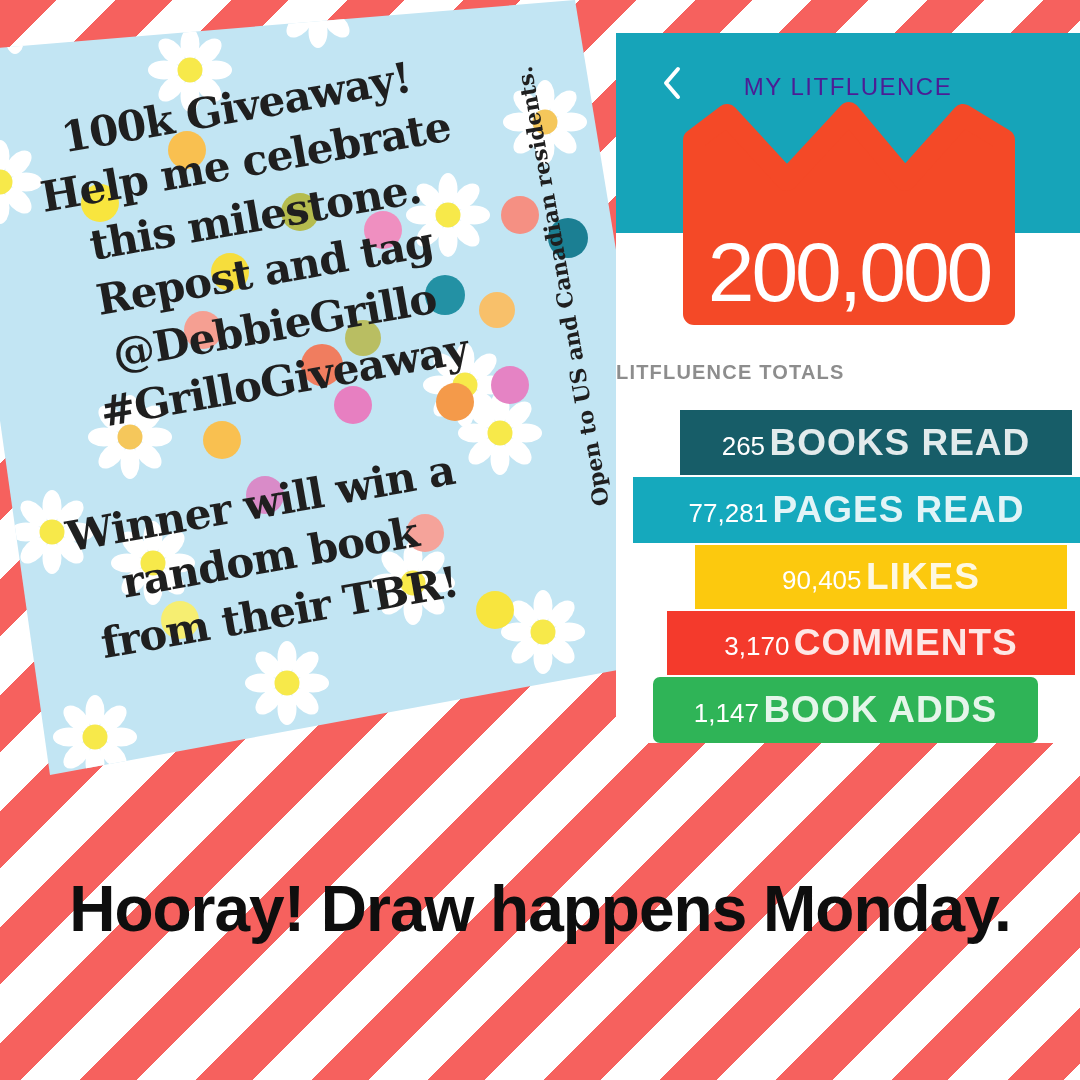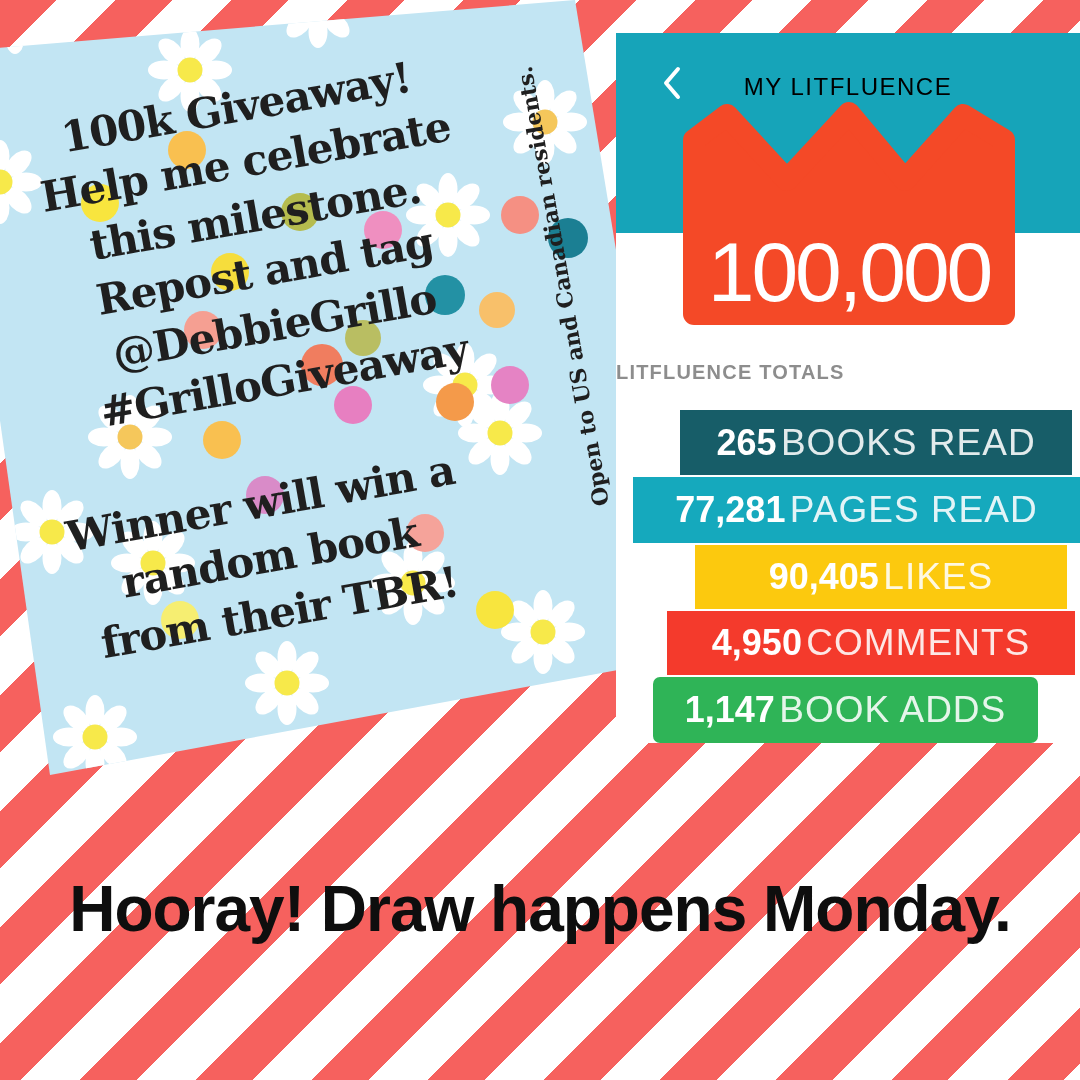--- a/index.html
+++ b/index.html
@@ -42,40 +42,40 @@
   .app-panel{
     position:absolute;left:616px;top:33px;width:464px;height:710px;
     background:#ffffff;
   }
   .app-header{
     position:absolute;left:0;top:0;width:464px;height:200px;
     background:var(--teal,#16a4b9);
   }
   .app-title{
     position:absolute;left:0;top:40px;width:464px;
-    text-align:center;color:#000000;font-size:24px;font-weight:500;
+    text-align:center;color:#4c1d95;font-size:24px;font-weight:500;
     letter-spacing:1.5px;
   }
   .back-btn{position:absolute;left:40px;top:30px;width:34px;height:40px;cursor:pointer;}
   .crown-wrap{position:absolute;left:67px;top:70px;width:332px;height:222px;}
   .milestone-value{
     position:absolute;left:57px;top:185px;width:352px;height:108px;
     line-height:108px;text-align:center;color:#ffffff;
     font-size:84px;font-weight:400;letter-spacing:-3px;
   }
   .totals-label{
     position:absolute;left:0;top:328px;width:483px;text-align:left;
     color:var(--totals-gray,#8d8d8d);font-size:20px;font-weight:700;
     letter-spacing:1.2px;
   }
   .stat-bar{
     position:absolute;color:#ffffff;text-align:center;white-space:nowrap;
   }
-  .stat-bar .stat-value{font-weight:700;font-size:36px;}
-  .stat-bar .stat-label{font-weight:400;font-size:37px;opacity:.88;letter-spacing:1px;}
+  .stat-bar .stat-value{font-weight:400;font-size:26px;}
+  .stat-bar .stat-label{font-weight:700;font-size:37px;opacity:.88;letter-spacing:1px;}
   .bar-0{left:64px;top:377px;width:392px;height:65px;line-height:65px;}
   .bar-1{left:17px;top:444px;width:447px;height:66px;line-height:66px;}
   .bar-2{left:43px;top:512px;width:372px;height:64px;line-height:64px;margin-left:36px;}
   .bar-3{left:51px;top:578px;width:408px;height:64px;line-height:64px;}
   .bar-4{left:37px;top:644px;width:385px;height:66px;line-height:66px;}
   
   .footer-text{
     position:absolute;left:0;top:872px;width:1080px;text-align:center;
     font-size:64px;font-weight:700;letter-spacing:-1px;
     color:var(--footer-color,#0e0e0e);
@@ -196,38 +196,38 @@
         </svg>
       </span>
       <div class="app-title">MY LITFLUENCE</div>
     </div>
 
     <div class="crown-wrap">
       <svg width="332" height="222" viewBox="0 0 332 222" style="overflow:visible">
         <polygon class="crown-shape" points="11,211 11,37 44,12 104,77 166,10 222,77 280,12 321,37 321,211" fill="var(--crown,#f44927)" stroke="var(--crown,#f44927)" stroke-width="22" stroke-linejoin="round" stroke-linecap="round"></polygon>
       </svg>
     </div>
-    <div class="milestone-value">100,000</div>
+    <div class="milestone-value">200,000</div>
 
     <div class="totals-label">LITFLUENCE TOTALS</div>
 
     <div class="stat-bar bar-0" style="background-color: rgb(23, 93, 104);">
       <span class="stat-value">265</span>
       <span class="stat-label">BOOKS READ</span>
     </div>
     <div class="stat-bar bar-1" style="background-color: rgb(21, 169, 189);">
       <span class="stat-value">77,281</span>
       <span class="stat-label">PAGES READ</span>
     </div>
     <div class="stat-bar bar-2" style="background-color: rgb(252, 201, 14);">
       <span class="stat-value">90,405</span>
       <span class="stat-label">LIKES</span>
     </div>
     <div class="stat-bar bar-3" style="background-color: rgb(244, 58, 44);">
-      <span class="stat-value">4,950</span>
+      <span class="stat-value">3,170</span>
       <span class="stat-label">COMMENTS</span>
     </div>
     <div class="stat-bar bar-4" style="background-color: rgb(47, 180, 87); border-radius: 7px;">
       <span class="stat-value">1,147</span>
       <span class="stat-label">BOOK ADDS</span>
     </div>
   </div>
 
   <div class="footer-text">Hooray! Draw happens Monday.</div>
 </div>

